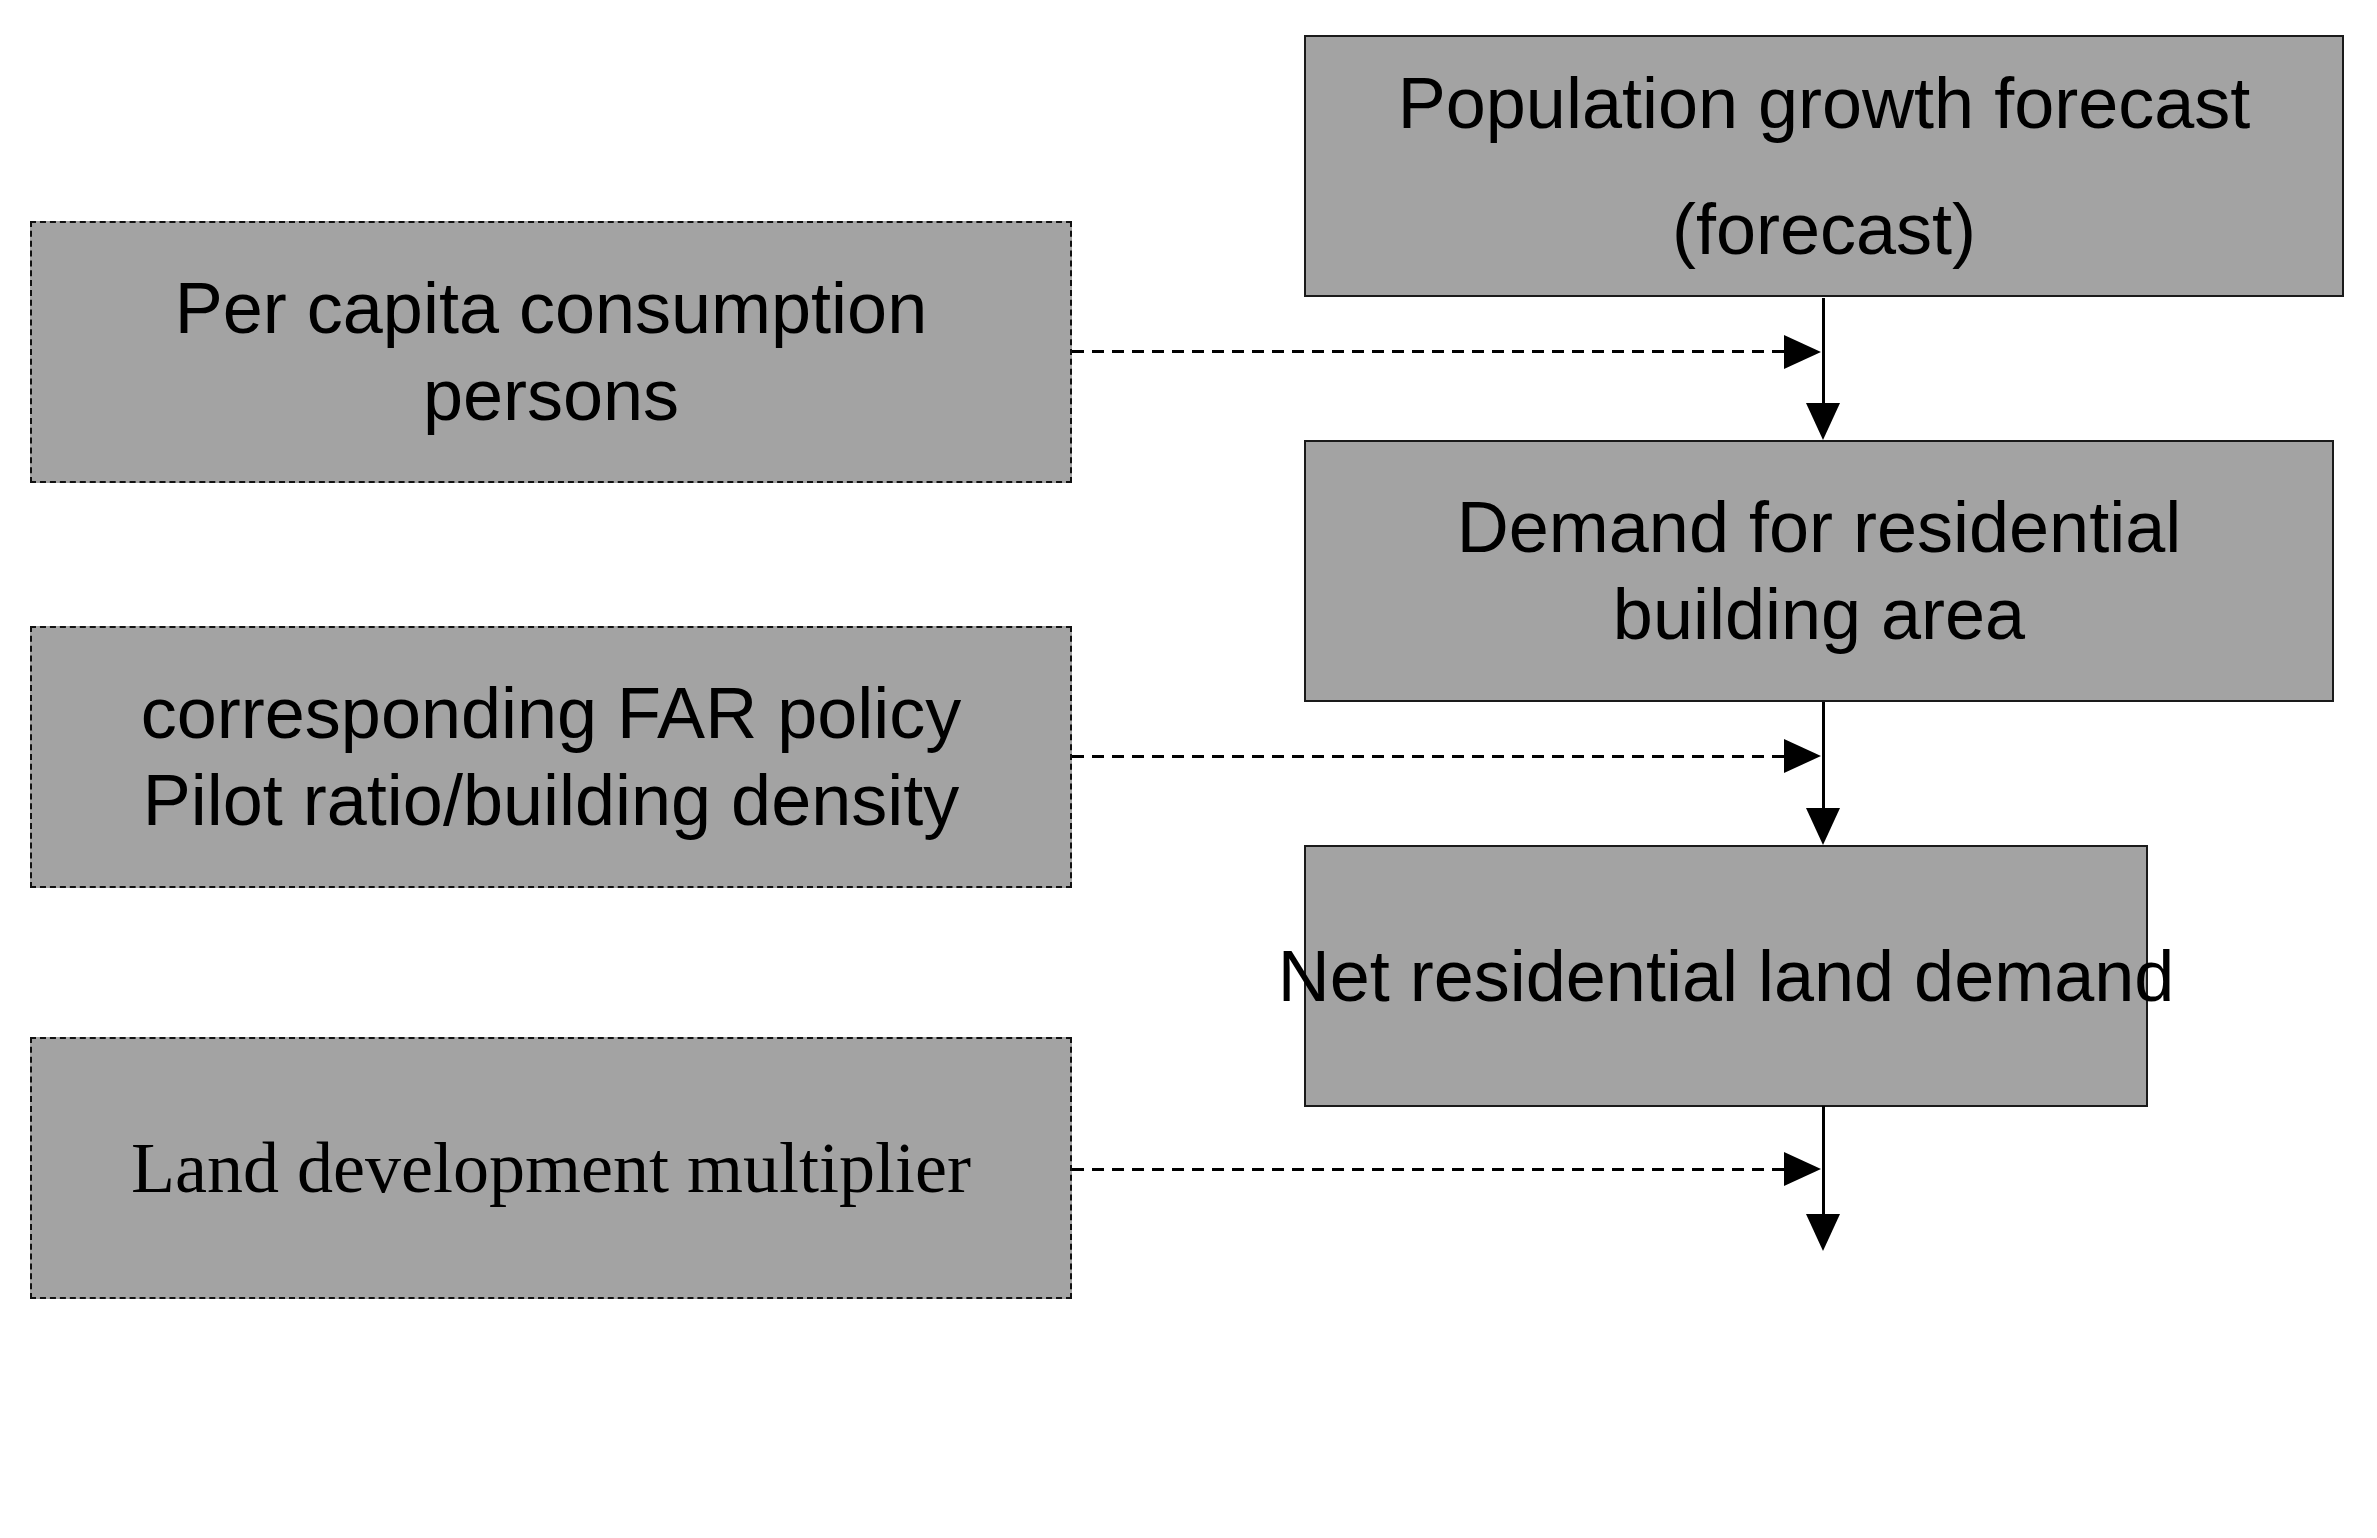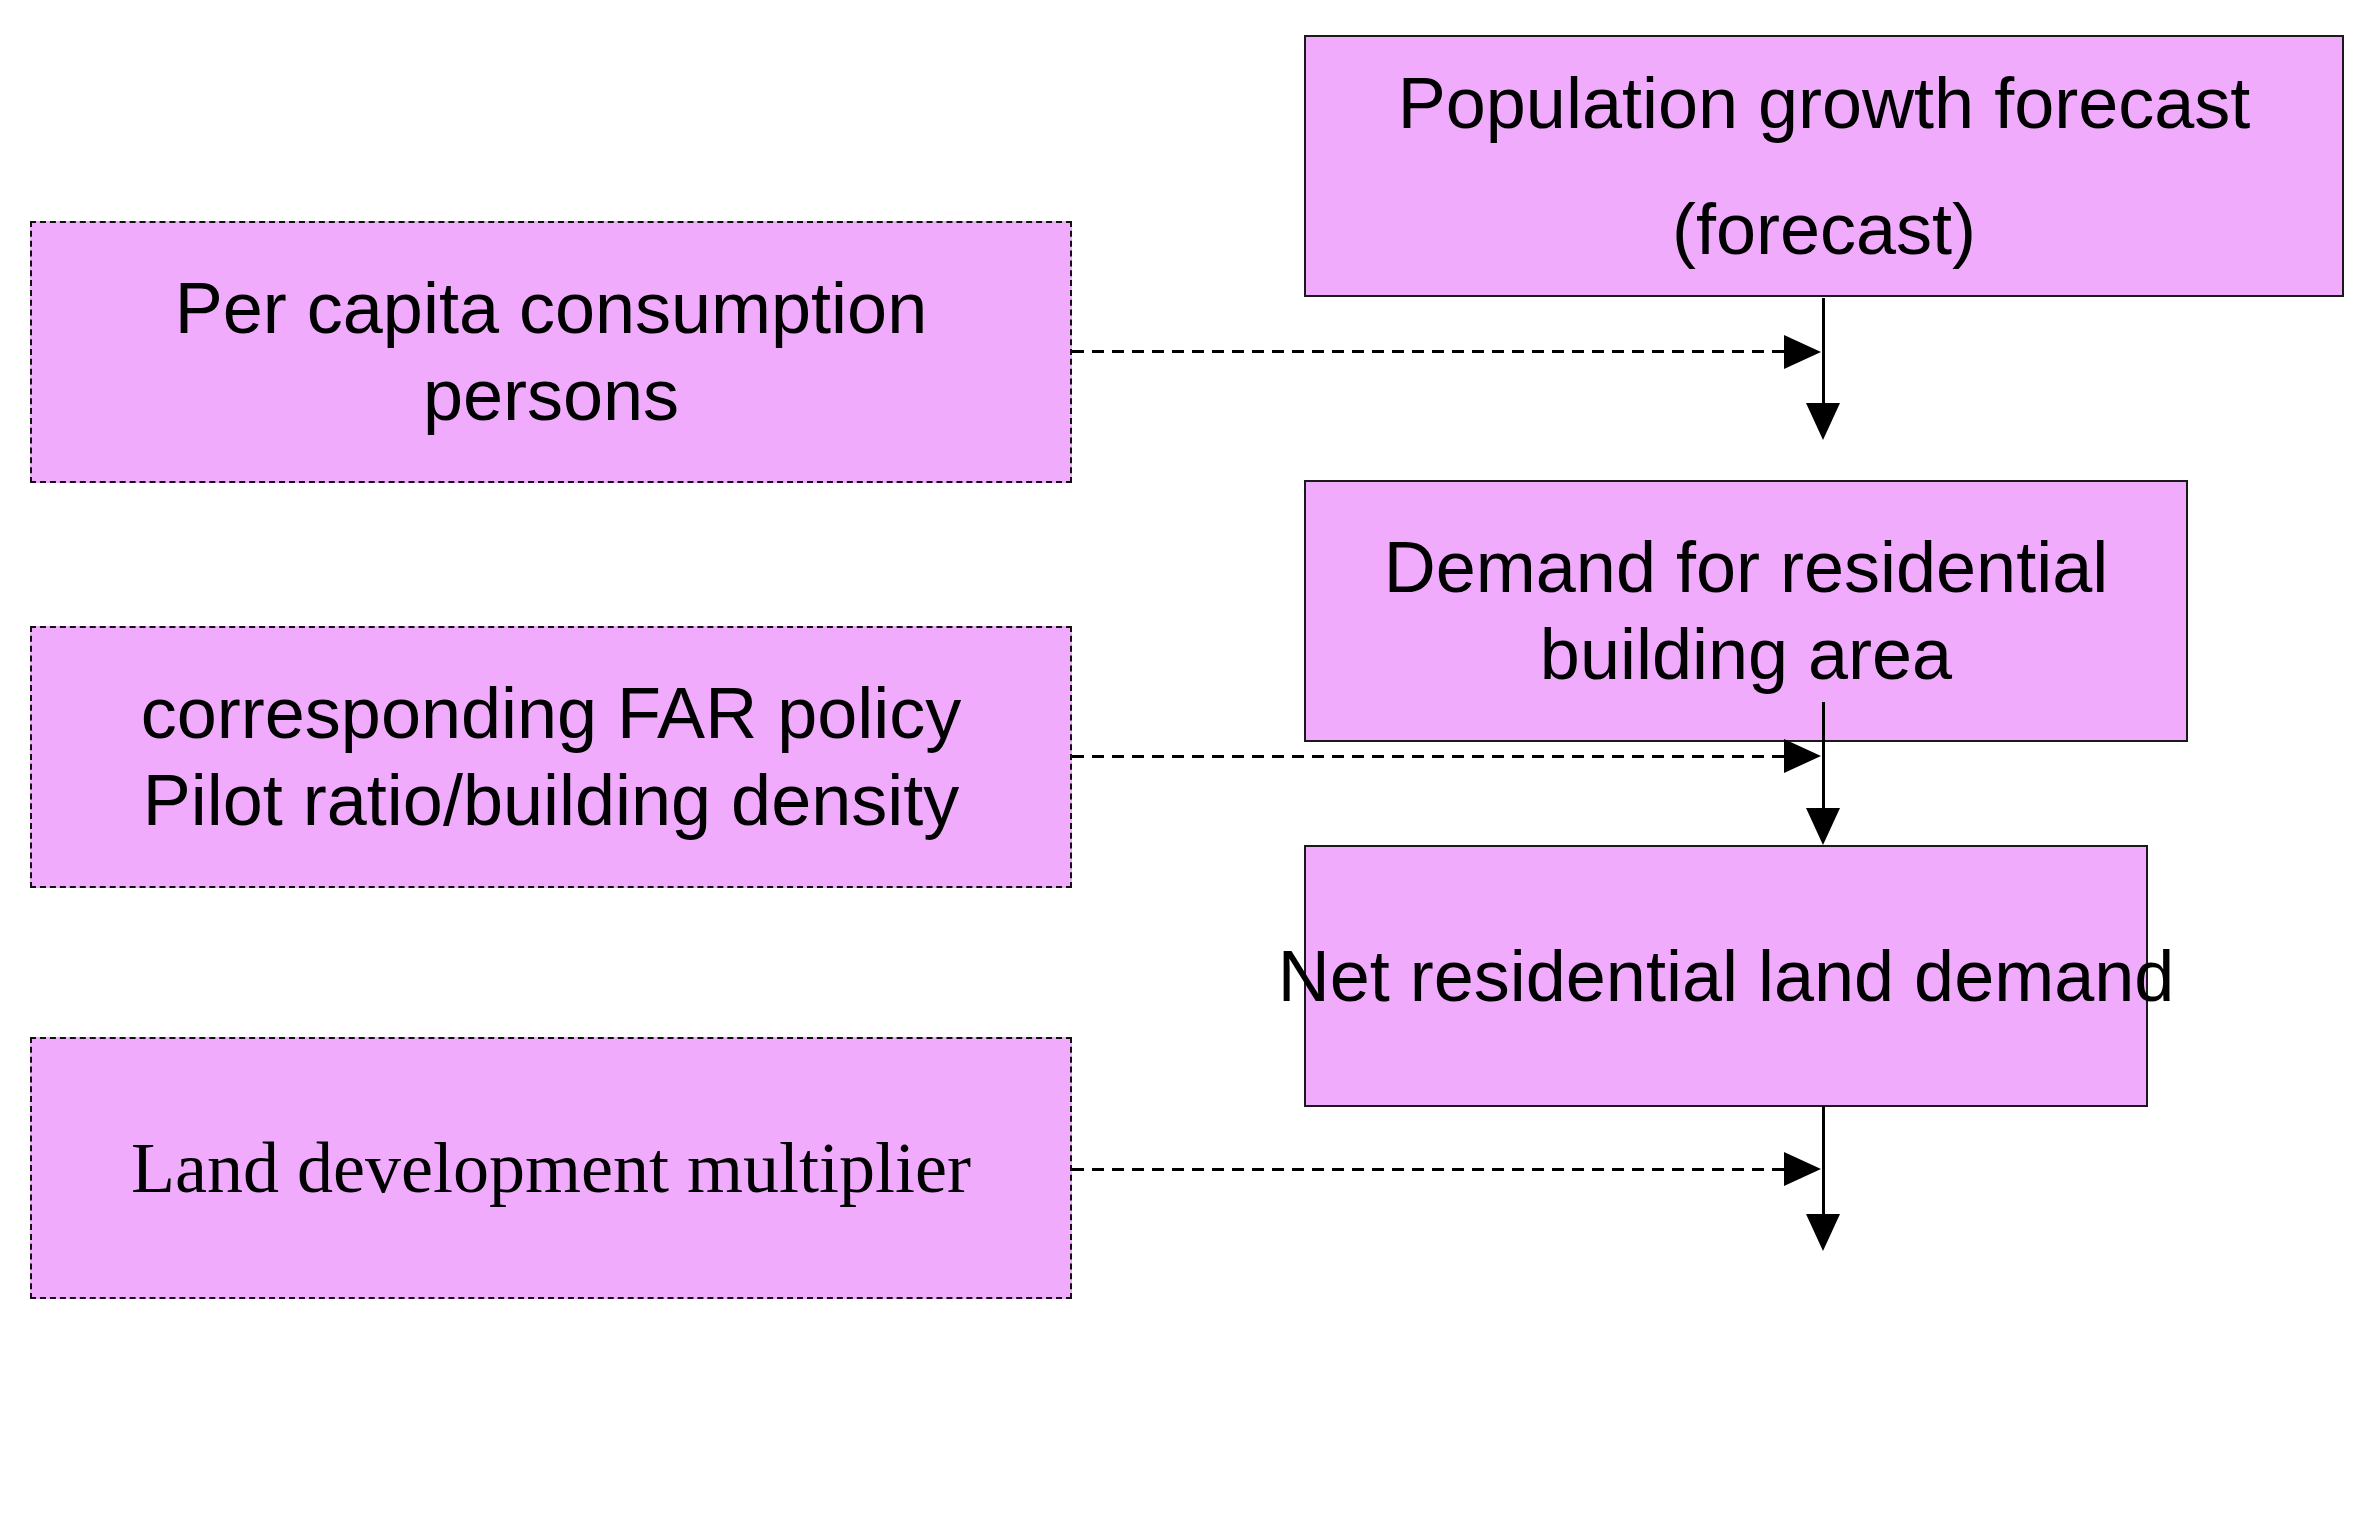--- a/index.html
+++ b/index.html
@@ -12,21 +12,21 @@
     width: 2377px;
     height: 1539px;
     background: #ffffff;
     font-family: "Liberation Sans", sans-serif;
     color: #000000;
     overflow: hidden;
   }
   .box {
     position: absolute;
     box-sizing: border-box;
-    background: #f0abfc;
+    background: #a3a3a3;
     display: flex;
     flex-direction: column;
     align-items: center;
     justify-content: center;
     text-align: center;
     row-gap: 6.7px;
     font-size: 72px;
     line-height: 1.12;
     color: #000000;
   }
@@ -66,21 +66,21 @@
 </head>
 <body>
 
 <div class="canvas">
 
   <div class="box solid spread" style="left:1304px; top:35px; width:1040px; height:262px;">
     <span class="line">Population growth forecast</span>
     <span class="line">(forecast)</span>
   </div>
 
-  <div class="box solid" style="left:1304px; top:440px; width:884px; height:262px;margin-top:40px;">
+  <div class="box solid" style="left:1304px; top:440px; width:1030px; height:262px;">
     <span class="line">Demand for residential</span>
     <span class="line">building area</span>
   </div>
 
   <div class="box solid" style="left:1304px; top:845px; width:844px; height:262px;">
     <span class="line">Net residential land demand</span>
   </div>
 
 
   <div class="box dashed" style="left:30px; top:221px; width:1042px; height:262px;align-items:center;">

